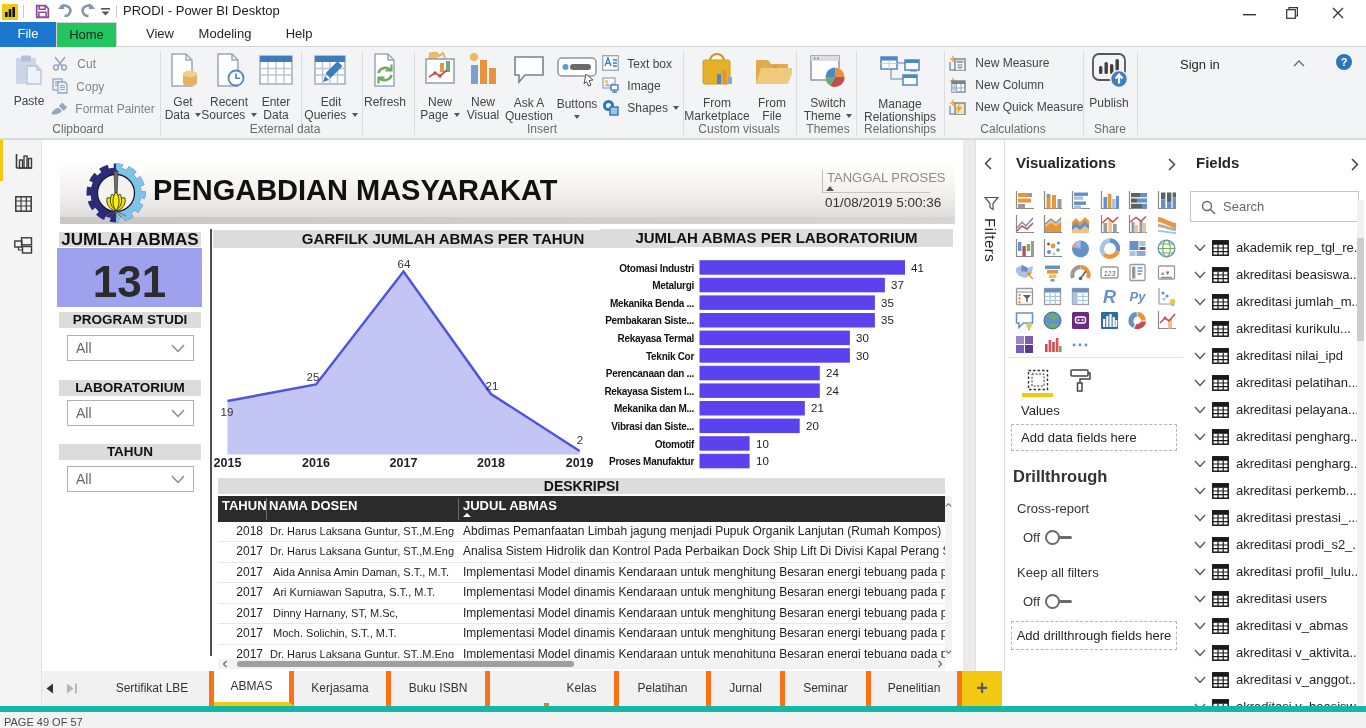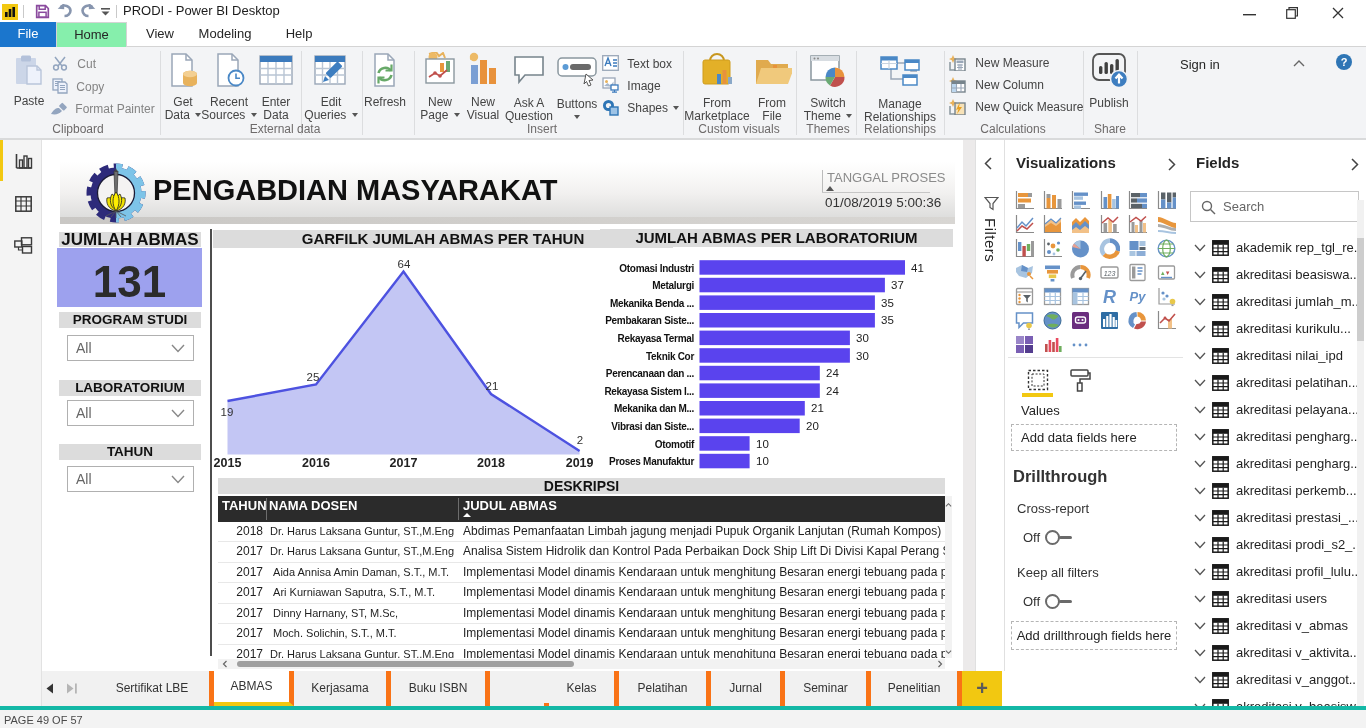--- a/index.html
+++ b/index.html
@@ -27,21 +27,21 @@
 .secbar{position:absolute;background:#dcdcdc;text-align:center;font-weight:bold;color:#111;}
 .dd{position:absolute;background:#fff;border:1px solid #b0b0b0;box-sizing:border-box;color:#666;font-size:14px;}
 
 #vscroll{left:963px;top:140px;width:12px;height:531px;background:#eceaea;}
 #fstrip{left:975px;top:140px;width:30px;height:531px;background:#fff;border-left:1px solid #e0e0e0;border-right:1px solid #e0e0e0;box-sizing:border-box;}
 #vizpanel{left:1008px;top:140px;width:175px;height:566px;background:#fff;}
 #fieldspanel{left:1188px;top:140px;width:178px;height:566px;background:#fff;}
 
 #tabbar{left:42px;top:671px;width:960px;height:35px;background:#f1f1f1;}
 .ptab{position:absolute;top:0;height:35px;line-height:35px;text-align:center;font-size:12px;color:#333;border-right:5px solid #f97316;box-sizing:border-box;background:#f1f1f1;}
-#statusbar{left:0;top:706px;width:1366px;height:22px;background:#f3f3f3;border-top:4px solid #14b8a6;box-sizing:border-box;font-size:11px;color:#4a4a4a;line-height:21px;padding-left:4px;}
+#statusbar{left:0;top:706px;width:1366px;height:22px;background:#f3f3f3;border-top:6px solid #14b8a6;box-sizing:border-box;font-size:11px;color:#4a4a4a;line-height:21px;padding-left:4px;}
 .fieldrow{position:absolute;left:0;height:27px;width:178px;}
 .toggle .knob{position:absolute;width:11px;height:11px;border:2px solid #6a6a6a;border-radius:50%;background:#fff;}
 .toggle .tail{position:absolute;width:13px;height:3px;background:#6a6a6a;border-radius:2px;}
 .vc{width:28.4px;height:24px;display:flex;align-items:center;justify-content:center;}
 .trow{position:relative;height:19.45px;border-bottom:1px solid #e8e8e8;white-space:nowrap;overflow:hidden;}
 .trow .c1{position:absolute;left:0;top:0;width:45px;text-align:right;line-height:19px;}
 .trow .c2{position:absolute;left:52px;top:0;line-height:19px;font-size:11px;}
 .trow .c3{position:absolute;left:245px;top:0;line-height:19px;}
 </style>
 </head>
@@ -79,21 +79,21 @@
   <svg class="abs" style="left:1286px;top:7px" width="12" height="12" viewBox="0 0 12 12">
       <rect x="0.7" y="2.7" width="8.6" height="8.6" fill="none" stroke="#333" stroke-width="1.2"></rect>
       <path d="M3 2.7 V0.6 h8.4 v8.4 h-2" fill="none" stroke="#333" stroke-width="1.2"></path>
     </svg>
   <svg class="abs" style="left:1332px;top:7px" width="12" height="12" viewBox="0 0 12 12">
       <path d="M1 1 L11 11 M11 1 L1 11" stroke="#333" stroke-width="1.3"></path>
     </svg>
 </div>
 <div class="abs" id="tabrow">
   <div class="rtab" style="left:0;width:56px;background:#1b76cd;color:#fff;">File</div>
-  <div class="rtab" style="left:56px;width:71px;background:#86efac;border:1px solid #d4d4d4;border-bottom:none;box-sizing:border-box;">Home</div>
+  <div class="rtab" style="left:56px;width:61px;background:#22c55e;border:1px solid #d4d4d4;border-bottom:none;box-sizing:border-box;">Home</div>
   <div class="rtab" style="left:131px;width:58px;">View</div>
   <div class="rtab" style="left:189px;width:72px;">Modeling</div>
   <div class="rtab" style="left:273px;width:52px;">Help</div>
 </div>
 <div class="abs" id="ribbon">
 
   <div class="gsep" style="left:160px"></div>
   <div class="gsep" style="left:301px"></div>
   <div class="gsep" style="left:362px"></div>
   <div class="gsep" style="left:414px"></div>

